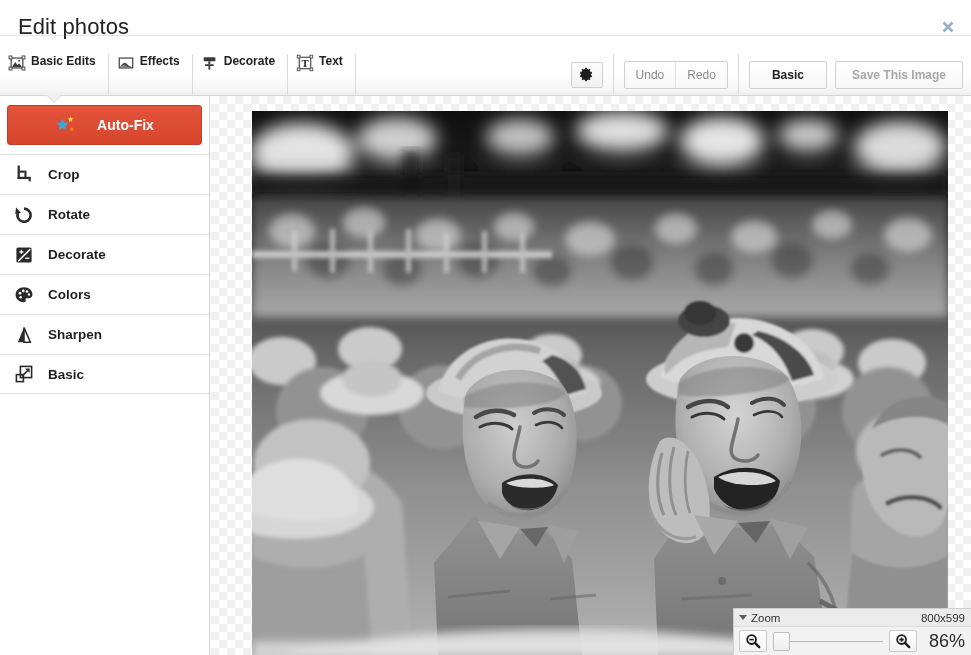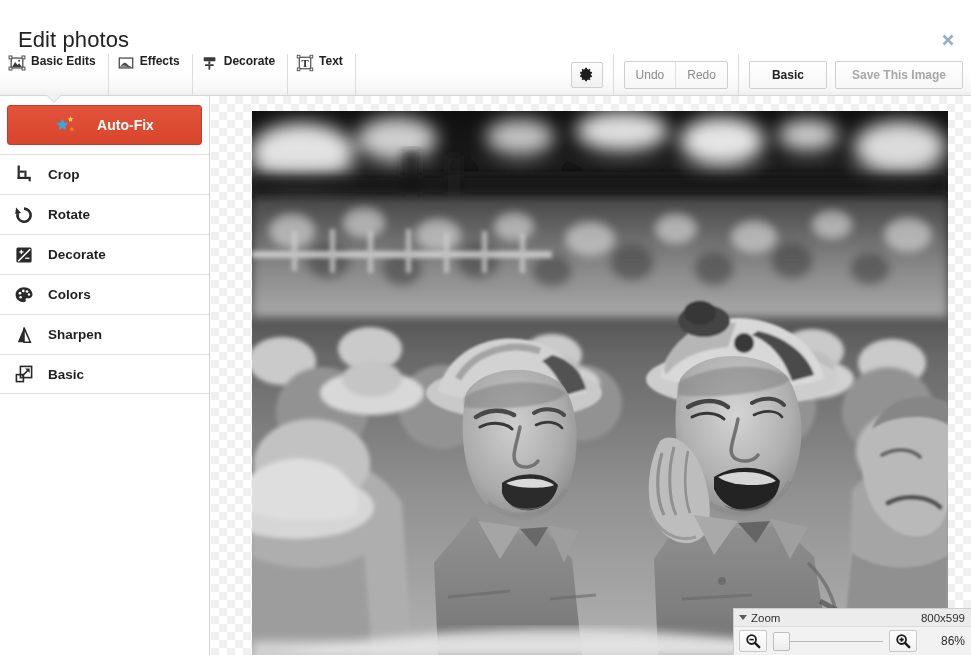--- a/index.html
+++ b/index.html
@@ -16,22 +16,22 @@
   #app {
     position: relative;
     width: 971px;
     height: 655px;
     background: #ffffff;
   }
 
   
   .titlebar {
     position: absolute;
-    left: 0; top: 13px;
-    width: 971px; height: 48px;
+    left: 0; top: 0;
+    width: 971px; height: 36px;
     background: #ffffff;
     border-bottom: 1px solid #e3e3e3;
   }
   .title-text {
     position: absolute;
     left: 18px; top: 12px;
     font-size: 22px;
     color: #222222;
     letter-spacing: 0.1px;
     line-height: 30px;
@@ -306,21 +306,21 @@
   .slider-thumb {
     position: absolute;
     left: 0; top: 2px;
     width: 17px; height: 19px;
     background: linear-gradient(to bottom,#fbfbfb,#ededed);
     border: 1px solid #bdbdbd;
     border-radius: 2px;
     cursor: grab;
   }
   .zoom-pct {
-    font-size: 12px;
+    font-size: 18px;
     color: #2b2b2b;
     width: 42px;
     text-align: right;
     flex: 0 0 42px;
   }
 </style>
 </head>
 <body>
 
 <div id="app">

